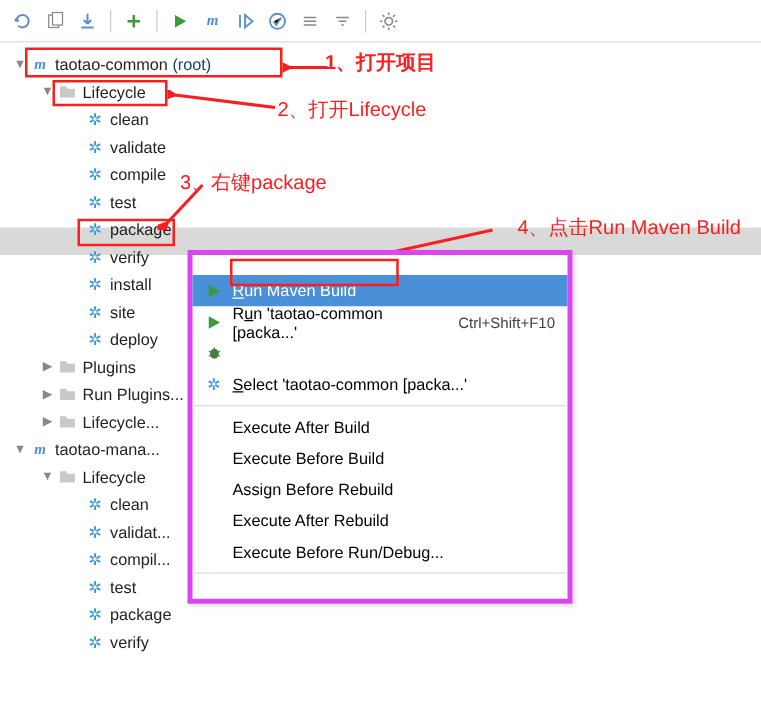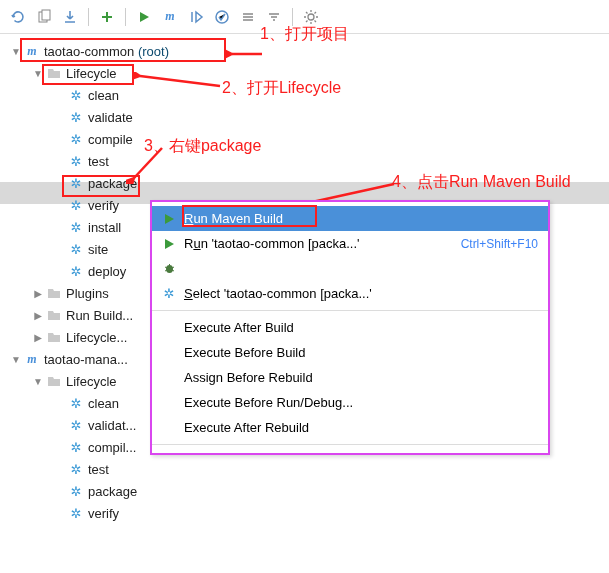--- a/index.html
+++ b/index.html
@@ -24,26 +24,26 @@
   .label { color: #222; }
   .gray { color: #0c4a6e; }
   .highlight-full { position: absolute; left: 0; right: 0; height: 22px; background: #d9d9d9; z-index: -1; }
 
   
   .redbox { position: absolute; border: 2px solid #fa1e1e; }
   .ann { position: absolute; color: #fa1e1e; font-family: "Microsoft YaHei", sans-serif; font-size: 16px; font-weight: 500; white-space: nowrap; }
   .arrow { position: absolute; }
 
   
-  .ctx { position: absolute; left: 150px; top: 200px; width: 400px; background: #fff; border: 2px solid #d946ef; box-shadow: 2px 2px 4px rgba(0,0,0,0.15); z-index: 20; padding: 4px 0; }
+  .ctx { position: absolute; left: 150px; top: 200px; width: 308px; background: #fff; border: 4px solid #d946ef; box-shadow: 2px 2px 4px rgba(0,0,0,0.15); z-index: 20; padding: 16px 0; }
   .ctx-row { display: flex; align-items: center; height: 25px; padding: 0 10px 0 6px; }
   .ctx-row.hl { background: #4a90d9; color: #fff; }
   .ctx-icon { width: 22px; display: inline-flex; align-items: center; justify-content: center; }
   .ctx-label { flex: 1; padding-left: 4px; }
-  .ctx-sc { color: #3b82f6; font-size: 12px; margin-left: 24px; }
+  .ctx-sc { color: #404040; font-size: 12px; margin-left: 24px; }
   .ctx-sep { height: 1px; background: #dcdcdc; margin: 4px 0; }
   .u { text-decoration: underline; }
 
   .watermark { position: absolute; left: 280px; top: 291px; color: #e6e6e6; font-size: 17px; letter-spacing: 1px; z-index: 5; font-family: Arial; }
 
   
   .ctx-redbox { position: absolute; border: 2px solid #fa1e1e; left: 30px; top: 3px; width: 135px; height: 22px; pointer-events:none; }
 </style>
 </head>
 <body>
@@ -184,21 +184,21 @@
       </span>
       <span class="label">Plugins</span>
     </div>
   <div class="row indent1">
       <span class="expander">▶</span>
       <span class="tree-icon folder">
         <svg width="14" height="14" viewBox="0 0 14 14">
           <path fill="#c9c9c9" d="M1 3h5l1 2h6v7H1z"></path>
         </svg>
       </span>
-      <span class="label">Run Build...</span>
+      <span class="label">Run Plugins...</span>
     </div>
   <div class="row indent1">
       <span class="expander">▶</span>
       <span class="tree-icon folder">
         <svg width="14" height="14" viewBox="0 0 14 14">
           <path fill="#c9c9c9" d="M1 3h5l1 2h6v7H1z"></path>
         </svg>
       </span>
       <span class="label">Lifecycle...</span>
     </div>
@@ -290,37 +290,37 @@
   <div class="ctx-row">
       <span class="ctx-icon"></span>
       <span class="ctx-label">Execute Before Build</span>
     </div>
   <div class="ctx-row">
       <span class="ctx-icon"></span>
       <span class="ctx-label">Assign Before Rebuild</span>
     </div>
   <div class="ctx-row">
       <span class="ctx-icon"></span>
+      <span class="ctx-label">Execute After Rebuild</span>
+    </div>
+  <div class="ctx-row">
+      <span class="ctx-icon"></span>
       <span class="ctx-label">Execute Before Run/Debug...</span>
-    </div>
-  <div class="ctx-row">
-      <span class="ctx-icon"></span>
-      <span class="ctx-label">Execute After Rebuild</span>
     </div>
   <div class="ctx-sep"></div>
 </div>
 
 <div class="redbox" style="left:20px; top:38px; width:206px; height:24px;"></div>
 <div class="redbox" style="left:42px; top:64px; width:92px; height:21px;"></div>
 <div class="redbox" style="left:62px; top:175px; width:78px; height:22px;"></div>
 
-<div class="ann" style="left:260px; top:24px;">1、打开项目</div>
+<div class="ann" style="left:260px; top:40px;font-weight:bold;">1、打开项目</div>
 <div class="ann" style="left:222px; top:78px;">2、打开Lifecycle</div>
 <div class="ann" style="left:144px; top:136px;">3、右键package</div>
-<div class="ann" style="left:392px; top:172px;text-align:center;">4、点击Run Maven Build</div>
+<div class="ann" style="left:414px; top:172px;text-align:center;">4、点击Run Maven Build</div>
 
 <svg class="arrow" style="left:226px; top:46px;" width="40" height="16">
     <defs>
       <marker id="ah1" markerWidth="8" markerHeight="8" refX="1" refY="4" orient="auto">
         <path d="M8 0L0 4l8 4z" fill="#fa1e1e"></path>
       </marker>
     </defs>
     <line x1="36" y1="8" x2="6" y2="8" stroke="#fa1e1e" stroke-width="2.5" marker-end="url(#ah1)"></line>
   </svg>
 

